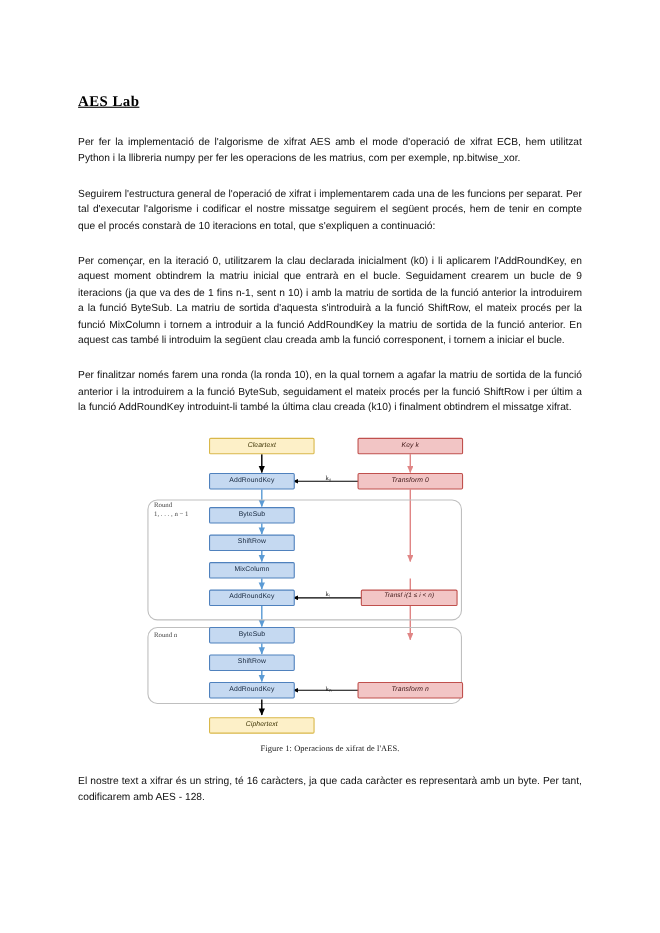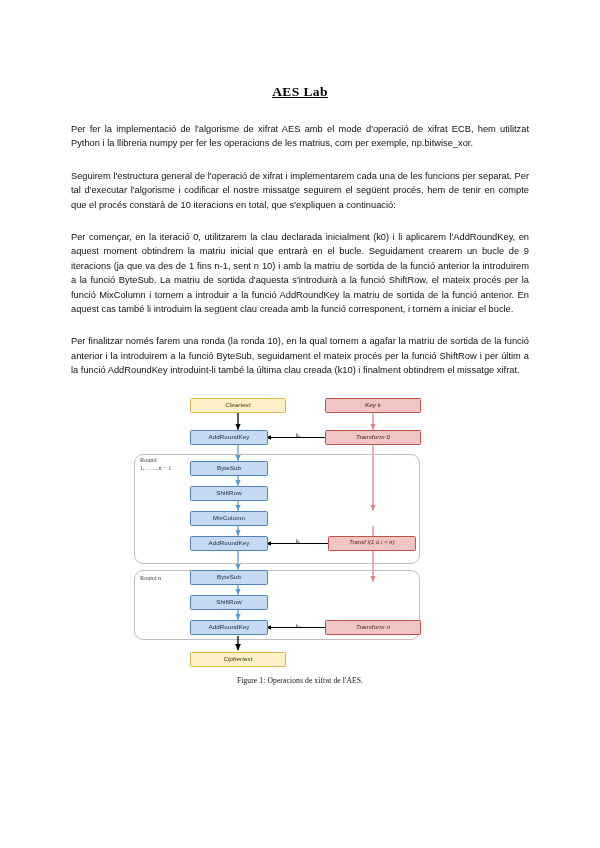--- a/index.html
+++ b/index.html
@@ -28,21 +28,20 @@
     position: absolute;
     left: 71px;
     top: 84px;
     width: 458px;
   }
 
   .doc-title {
     font-family: "Liberation Serif", serif;
     font-size: 13.5px;
     font-weight: bold;
-    text-align: center;
     text-decoration: underline;
     letter-spacing: 0.4px;
     margin: 0 0 22px 0;
     color: #000;
   }
 
   p.para {
     font-family: "Liberation Sans", sans-serif;
     font-size: 9.3px;
     line-height: 14.4px;
@@ -272,15 +271,16 @@
         </svg>
 
         <div class="klabel" style="left:166px; top:38px;">k₀</div>
         <div class="klabel" style="left:166px; top:144px;">kᵢ</div>
         <div class="klabel" style="left:166px; top:228px;">kₙ</div>
       </div>
 
       <div class="caption" style="margin-top:42px;">Figure 1: Operacions de xifrat de l'AES.</div>
     </div>
 
+    <p class="para bottom-para">El nostre text a xifrar és un string, té 16 caràcters, ja que cada caràcter es representarà amb un byte. Per tant, codificarem amb AES - 128.</p>
 
   </div>
 </div>
 
 </body></html>

